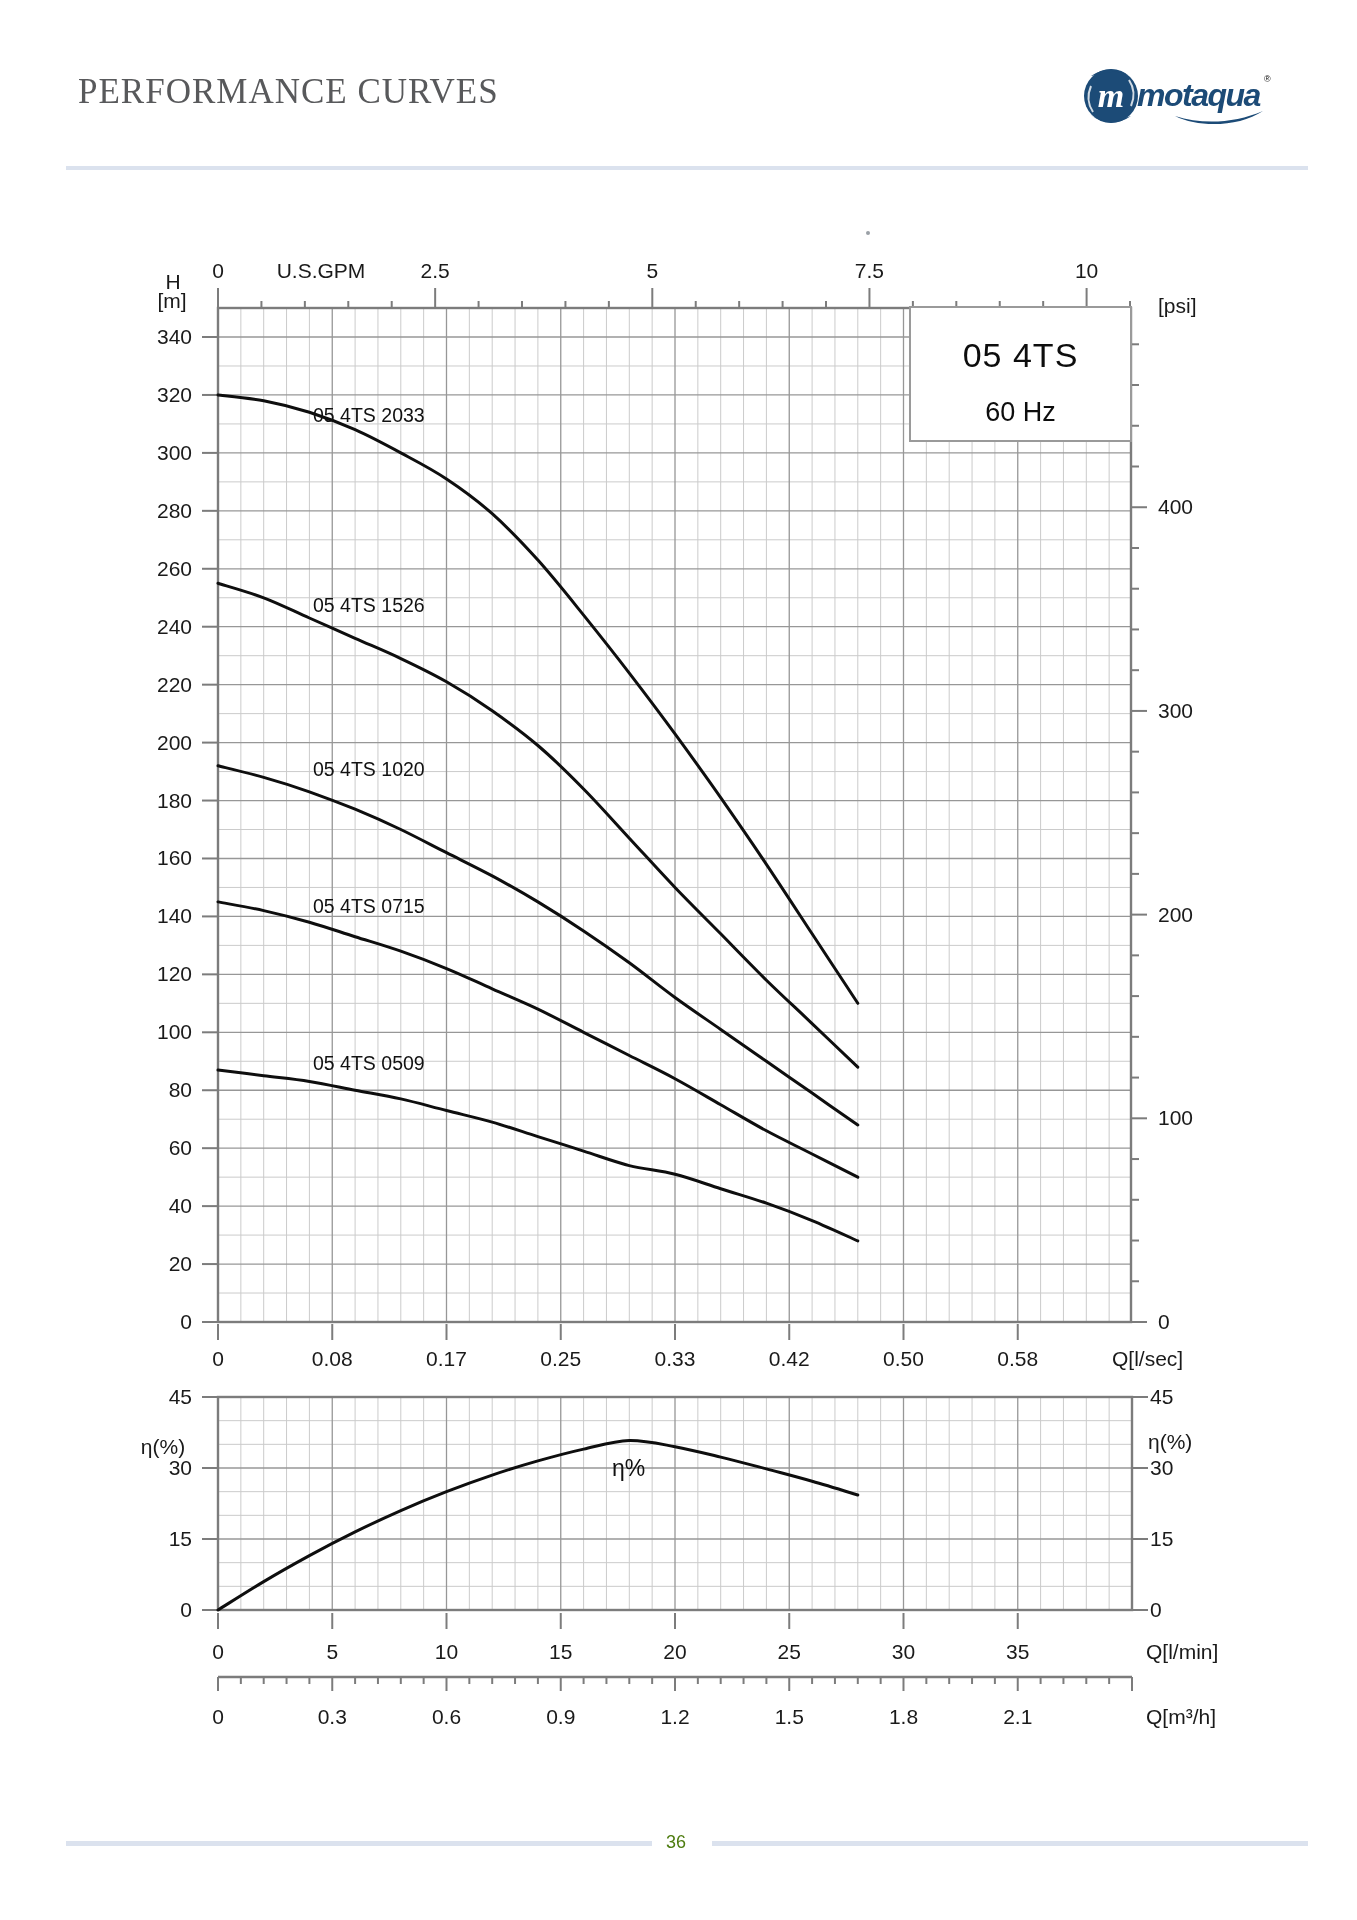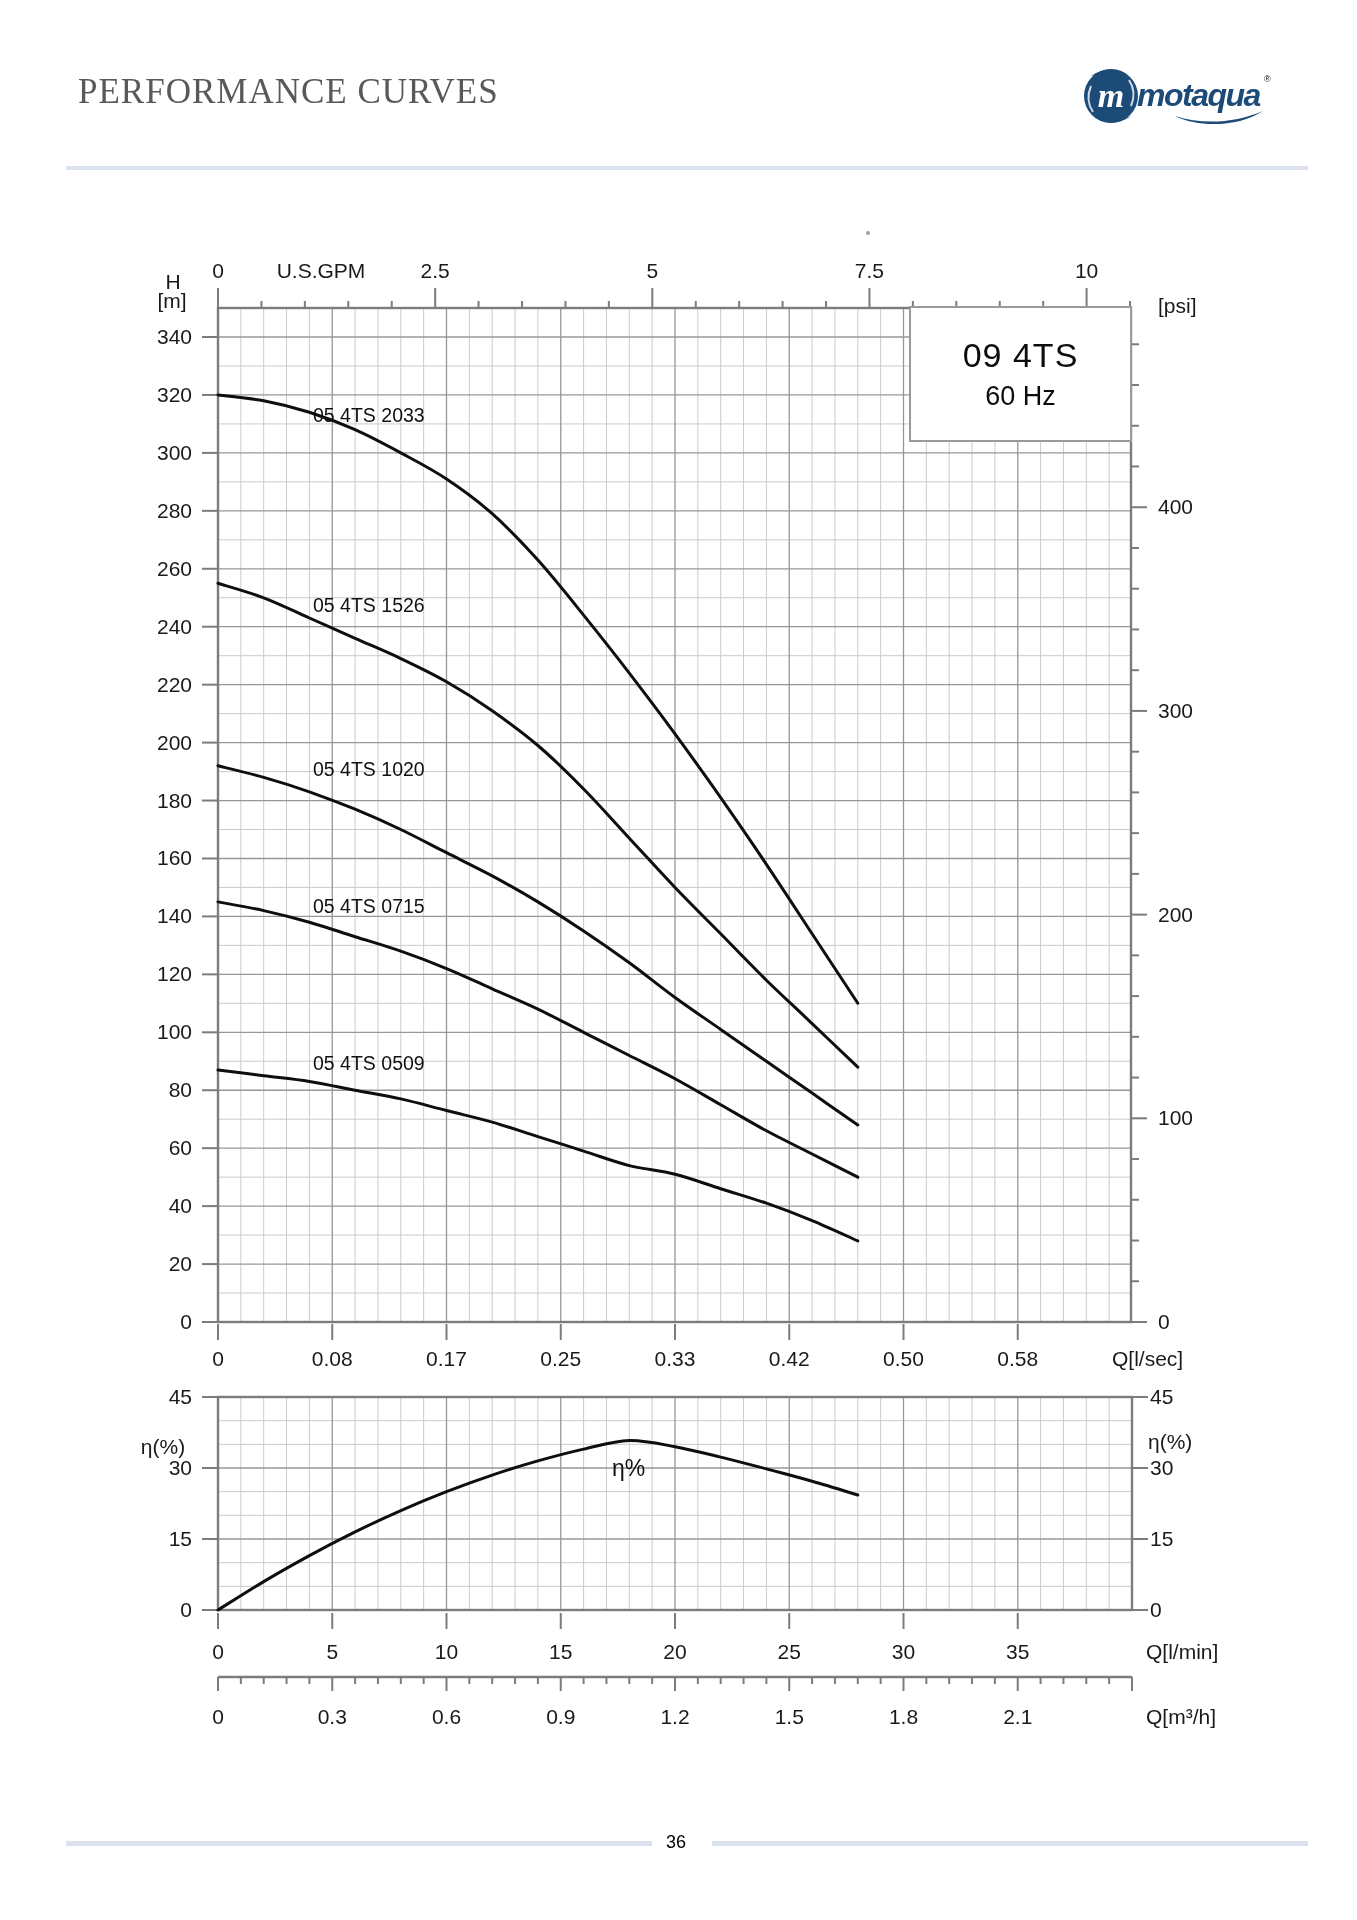--- a/index.html
+++ b/index.html
@@ -3,24 +3,24 @@
 <meta charset="utf-8">
 <style>
   html,body{margin:0;padding:0;background:#ffffff;}
   body{width:1357px;height:1920px;position:relative;font-family:"Liberation Sans",sans-serif;overflow:hidden;}
   .page-title{position:absolute;left:78px;top:72px;font-size:35px;letter-spacing:1px;color:#58595b;font-weight:400;font-family:Liberation Serif, serif;}
   .header-rule{position:absolute;left:66px;top:166px;width:1242px;height:4px;background:#dbe2ee;}
   .logo{position:absolute;left:1083px;top:64px;width:192px;height:66px;}
   .footer-bar{position:absolute;height:5px;background:#dbe2ee;top:1841px;}
   .footer-bar.left{left:66px;width:586px;}
   .footer-bar.right{left:712px;width:596px;}
-  .page-number{position:absolute;top:1832px;left:646px;width:60px;text-align:center;font-size:18px;color:#000000;}
+  .page-number{position:absolute;top:1832px;left:646px;width:60px;text-align:center;font-size:18px;color:#4d7c0f;}
   .model-box{position:absolute;left:909px;top:306px;width:223px;height:136px;background:#ffffff;border:2.5px solid #9a9a9a;box-sizing:border-box;text-align:center;z-index:5;}
   .model-box .l1{font-size:34px;color:#0d0d0d;margin-top:28px;letter-spacing:1px;}
-  .model-box .l2{font-size:27px;color:#0d0d0d;margin-top:6px;}
+  .model-box .l2{font-size:27px;color:#0d0d0d;margin-top:22px;}
   #chart-svg{position:absolute;left:0;top:0;z-index:1;}
   .gridminor{stroke:#cbcbcb;stroke-width:1;}
   .gridmajor{stroke:#979797;stroke-width:1.3;}
   .pborder{stroke:#7c7c7c;stroke-width:2.4;fill:none;}
   .tickline{stroke:#7c7c7c;stroke-width:2;}
   .curve{stroke:#0e0e0e;stroke-width:3;fill:none;stroke-linecap:round;stroke-linejoin:round;}
   text.axlbl{font-family:"Liberation Sans",sans-serif;font-size:21px;fill:#1a1a1a;}
   text.curvelbl{font-family:"Liberation Sans",sans-serif;font-size:19.5px;fill:#111111;}
   text.etalbl{font-family:"Liberation Sans",sans-serif;font-size:23px;fill:#111111;}
 </style>
@@ -377,19 +377,19 @@
     <text x="674.996" y="1724" text-anchor="middle" class="axlbl">1.2</text>
     <text x="789.245" y="1724" text-anchor="middle" class="axlbl">1.5</text>
     <text x="903.4939999999999" y="1724" text-anchor="middle" class="axlbl">1.8</text>
     <text x="1017.743" y="1724" text-anchor="middle" class="axlbl">2.1</text>
     <text x="1146" y="1724" text-anchor="start" class="axlbl">Q[m³/h]</text>
     <path d="M218.0,1610.0 C225.6,1605.3 248.5,1590.7 263.7,1581.6 C278.9,1572.5 294.2,1563.9 309.4,1555.6 C324.6,1547.3 339.9,1539.4 355.1,1531.9 C370.3,1524.4 385.6,1517.3 400.8,1510.6 C416.0,1503.9 431.3,1497.6 446.5,1491.7 C461.7,1485.8 477.0,1480.2 492.2,1475.1 C507.4,1470.0 522.7,1465.2 537.9,1460.9 C553.1,1456.6 568.4,1452.5 583.6,1449.1 C598.8,1445.7 614.1,1440.9 629.3,1440.5 C644.5,1440.2 659.8,1443.9 675.0,1446.7 C690.2,1449.5 705.5,1453.4 720.7,1457.1 C735.9,1460.8 751.2,1464.9 766.4,1468.9 C781.6,1473.0 796.9,1476.9 812.1,1481.3 C827.3,1485.6 850.2,1492.7 857.8,1495.0" class="curve" stroke-width="2.6"></path>
     <text x="612" y="1476" text-anchor="start" class="etalbl">η%</text>
   </svg>
 
 <div class="model-box">
-  <div class="l1">09 4TS</div>
+  <div class="l1">05 4TS</div>
   <div class="l2">60 Hz</div>
 </div>
 
 <div class="footer-bar left"></div>
 <div class="footer-bar right"></div>
 <div class="page-number">36</div>
 
 </body></html>

